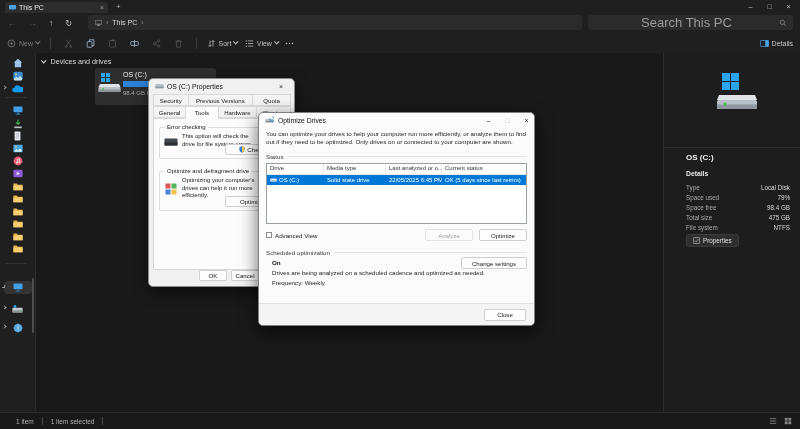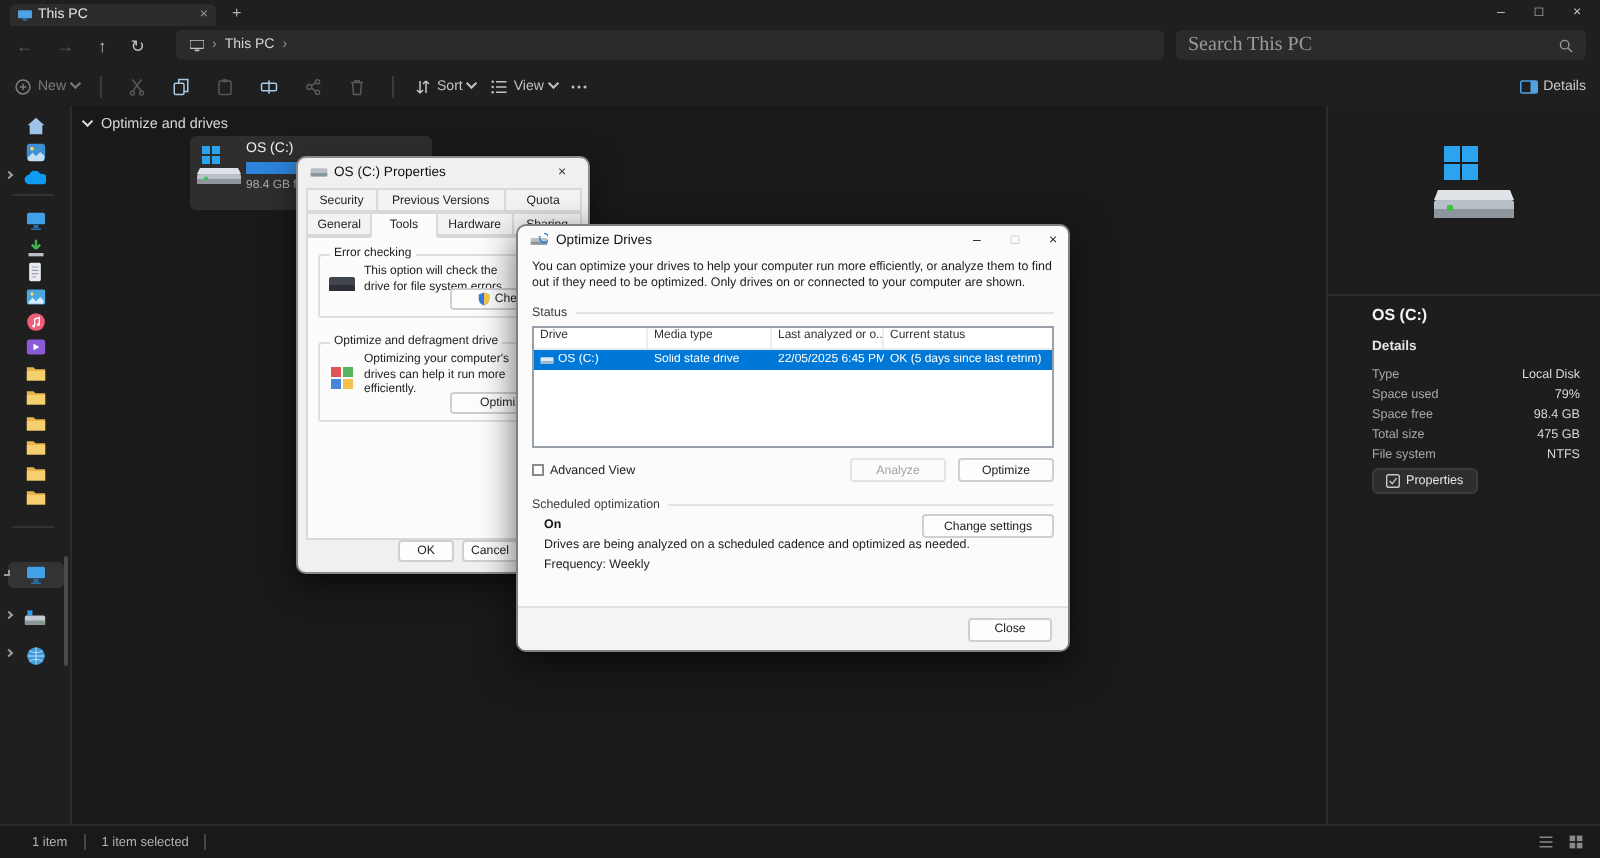--- a/index.html
+++ b/index.html
@@ -18,22 +18,22 @@
   .wincontrols span { width:19px; text-align:center; font-size:7px; color:#c8c8c8; line-height:13px; }
 
   .navbar { position:absolute; left:0; top:13px; width:800px; height:20px; background:#1f1f1f; }
   .navbtns { position:absolute; left:8px; top:0; height:20px; display:flex; gap:12px; align-items:center; font-size:8.5px; }
   .nav-dim { color:#5c5c5c; } .nav-lit { color:#c2c2c2; }
   .breadcrumb { position:absolute; left:88px; top:2px; width:494px; height:15px; background:#2b2b2b;
     border-radius:3px; display:flex; align-items:center; gap:4px; padding:0 7px; font-size:7px; color:#d6d6d6; }
   .crumb-sep { color:#8f8f8f; }
   .searchbox { position:absolute; left:588px; top:2px; width:205px; height:15px; background:#2b2b2b;
     border-radius:3px; display:flex; align-items:center; padding:0 6px; }
-  .searchbox input { flex:1; background:transparent; border:none; outline:none; font-size:10px; color:#c5c5c5;
-    font-family:Liberation Serif, serif; }
+  .searchbox input { flex:1; background:transparent; border:none; outline:none; font-size:13px; color:#c5c5c5;
+    font-family:Liberation Sans, sans-serif;text-align:center; }
   .searchbox input::placeholder { color:#9b9b9b; }
 
   .toolbar { position:absolute; left:0; top:33px; width:800px; height:20px; background:#1f1f1f; }
   .tb-left { position:absolute; left:7px; top:0; height:20px; display:flex; align-items:center; gap:7px; }
   .tb-new { display:flex; align-items:center; gap:3px; color:#7d7d7d; font-size:7px; }
   .tb-sep { width:1px; height:11px; background:#3a3a3a; margin:0 3px; }
   .tb-icon { width:15px; height:15px; display:flex; align-items:center; justify-content:center; }
   .tb-on { color:#a9c9e8; } .tb-off { color:#585858; }
   .tb-menu { display:flex; align-items:center; gap:3px; color:#c3c3c3; font-size:7px; }
   .tb-details { position:absolute; right:7px; top:0; height:20px; display:flex; align-items:center; gap:3px; color:#c9c9c9; font-size:7px; }
@@ -385,21 +385,21 @@
         <svg width="10" height="10" viewBox="0 0 12 12">
             <circle cx="6" cy="6" r="5.2" fill="#3f9ad9"></circle>
             <path d="M6 0.8v10.4M0.8 6h10.4M2 2.8c2.5 1.5 5.5 1.5 8 0M2 9.2c2.5-1.5 5.5-1.5 8 0" stroke="#bfe0f7" fill="none" stroke-width="0.6"></path>
           </svg>
       </div>
       <div class="side-scroll"></div>
     </div>
 
     <div class="content-header">
       <span class="chev"></span>
-      <span>Optimize and drives</span>
+      <span>Devices and drives</span>
     </div>
     <div class="drive-tile">
       <svg class="dt-icon" width="23" height="22" viewBox="0 0 23 22">
         <g fill="#2ba3ef">
             <rect x="3" y="1" width="4" height="4"></rect>
             <rect x="8" y="1" width="4" height="4"></rect>
             <rect x="3" y="6" width="4" height="4"></rect>
             <rect x="8" y="6" width="4" height="4"></rect>
           </g>
         <path d="M2 12h19l1.5 3H0.5z" fill="#dfe3e7"></path>

